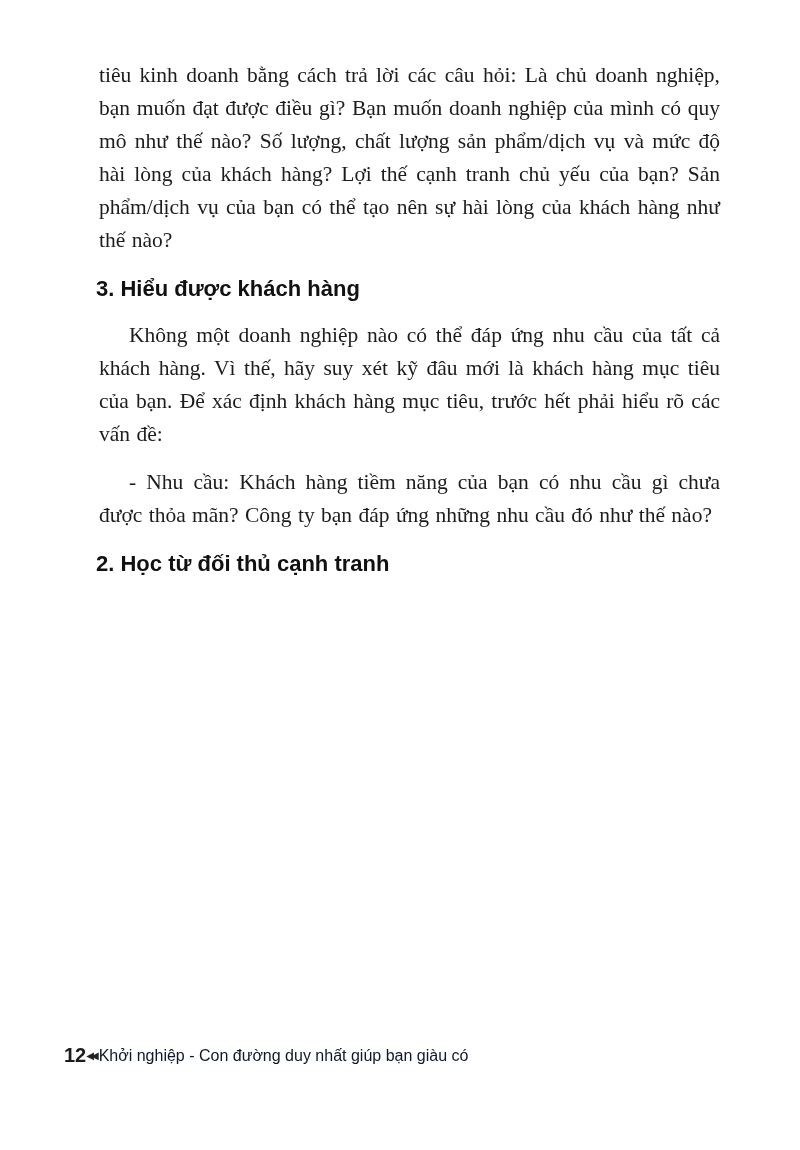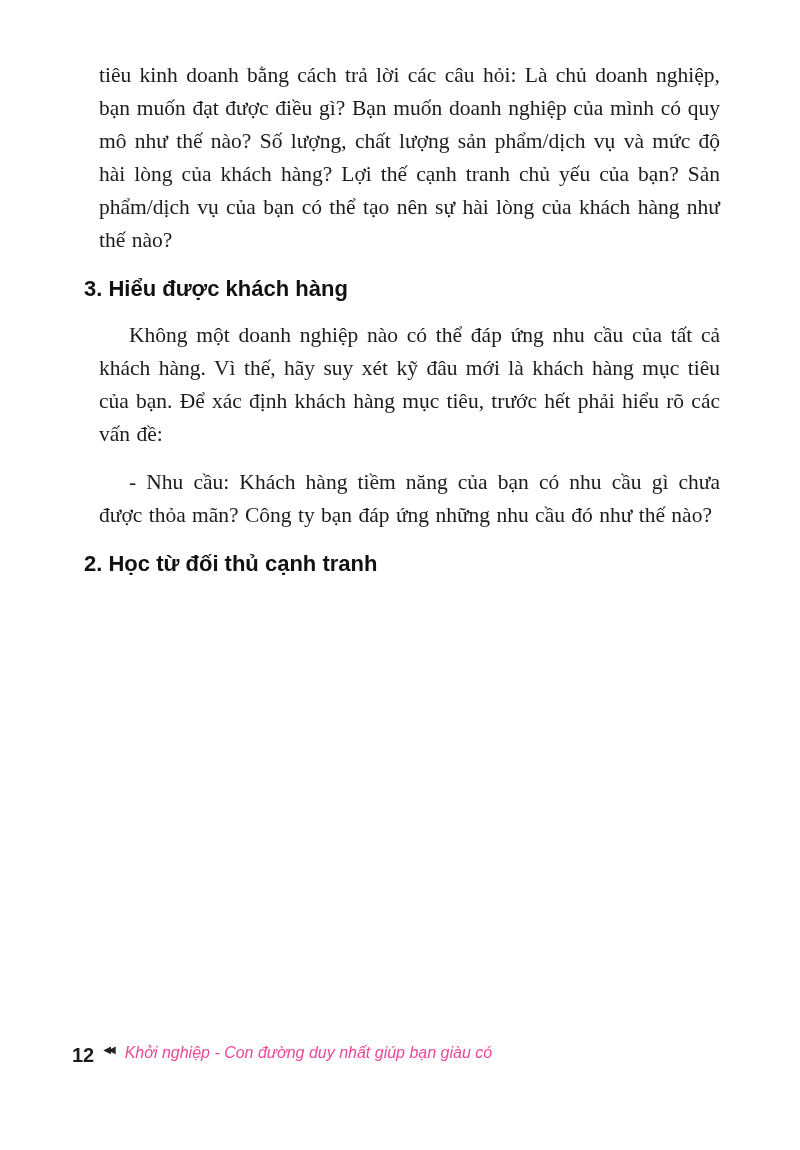--- a/index.html
+++ b/index.html
@@ -30,48 +30,46 @@
     text-align: justify;
     margin: 15px;
     word-spacing: 1px;
   }
   .para.indented { text-indent: 30px; }
   .heading {
     font-family: "Liberation Sans", sans-serif;
     font-weight: bold;
     font-size: 22px;
     line-height: 30px;
-    margin: 17px 0 9px 0;
+    margin: 17px 0 9px 12px;
     color: #111;
   }
   .footer {
     position: absolute;
-    left: 72px;
+    left: 64px;
     top: 1044px;
     display: flex;
-    align-items: flex-start;
-    gap: 9px;
+    align-items: center;
     color: #1c1c1c;
   }
   .footer .pagenum {
     font-family: "Liberation Sans", sans-serif;
     font-weight: bold;
     font-size: 20px;
   }
   .footer .marker {
     font-size: 10px;
     letter-spacing: -3px;
     padding-right: 3px;
     color: #222;
   }
   .footer .title {
     font-family: "Liberation Sans", sans-serif;
-    font-style: italic;
     font-size: 16px;
-    color: #ec4899;
+    color: #0f172a;
   }
 </style>
 </head>
 <body>
 
 <div class="page">
   <div class="content" id="content">
       <p class="para">tiêu kinh doanh bằng cách trả lời các câu hỏi: Là chủ doanh nghiệp, bạn muốn đạt được điều gì? Bạn muốn doanh nghiệp của mình có quy mô như thế nào? Số lượng, chất lượng sản phẩm/dịch vụ và mức độ hài lòng của khách hàng? Lợi thế cạnh tranh chủ yếu của bạn? Sản phẩm/dịch vụ của bạn có thể tạo nên sự hài lòng của khách hàng như thế nào?</p>
       <h3 class="heading">3. Hiểu được khách hàng</h3>
       <p class="para indented">Không một doanh nghiệp nào có thể đáp ứng nhu cầu của tất cả khách hàng. Vì thế, hãy suy xét kỹ đâu mới là khách hàng mục tiêu của bạn. Để xác định khách hàng mục tiêu, trước hết phải hiểu rõ các vấn đề:</p>

